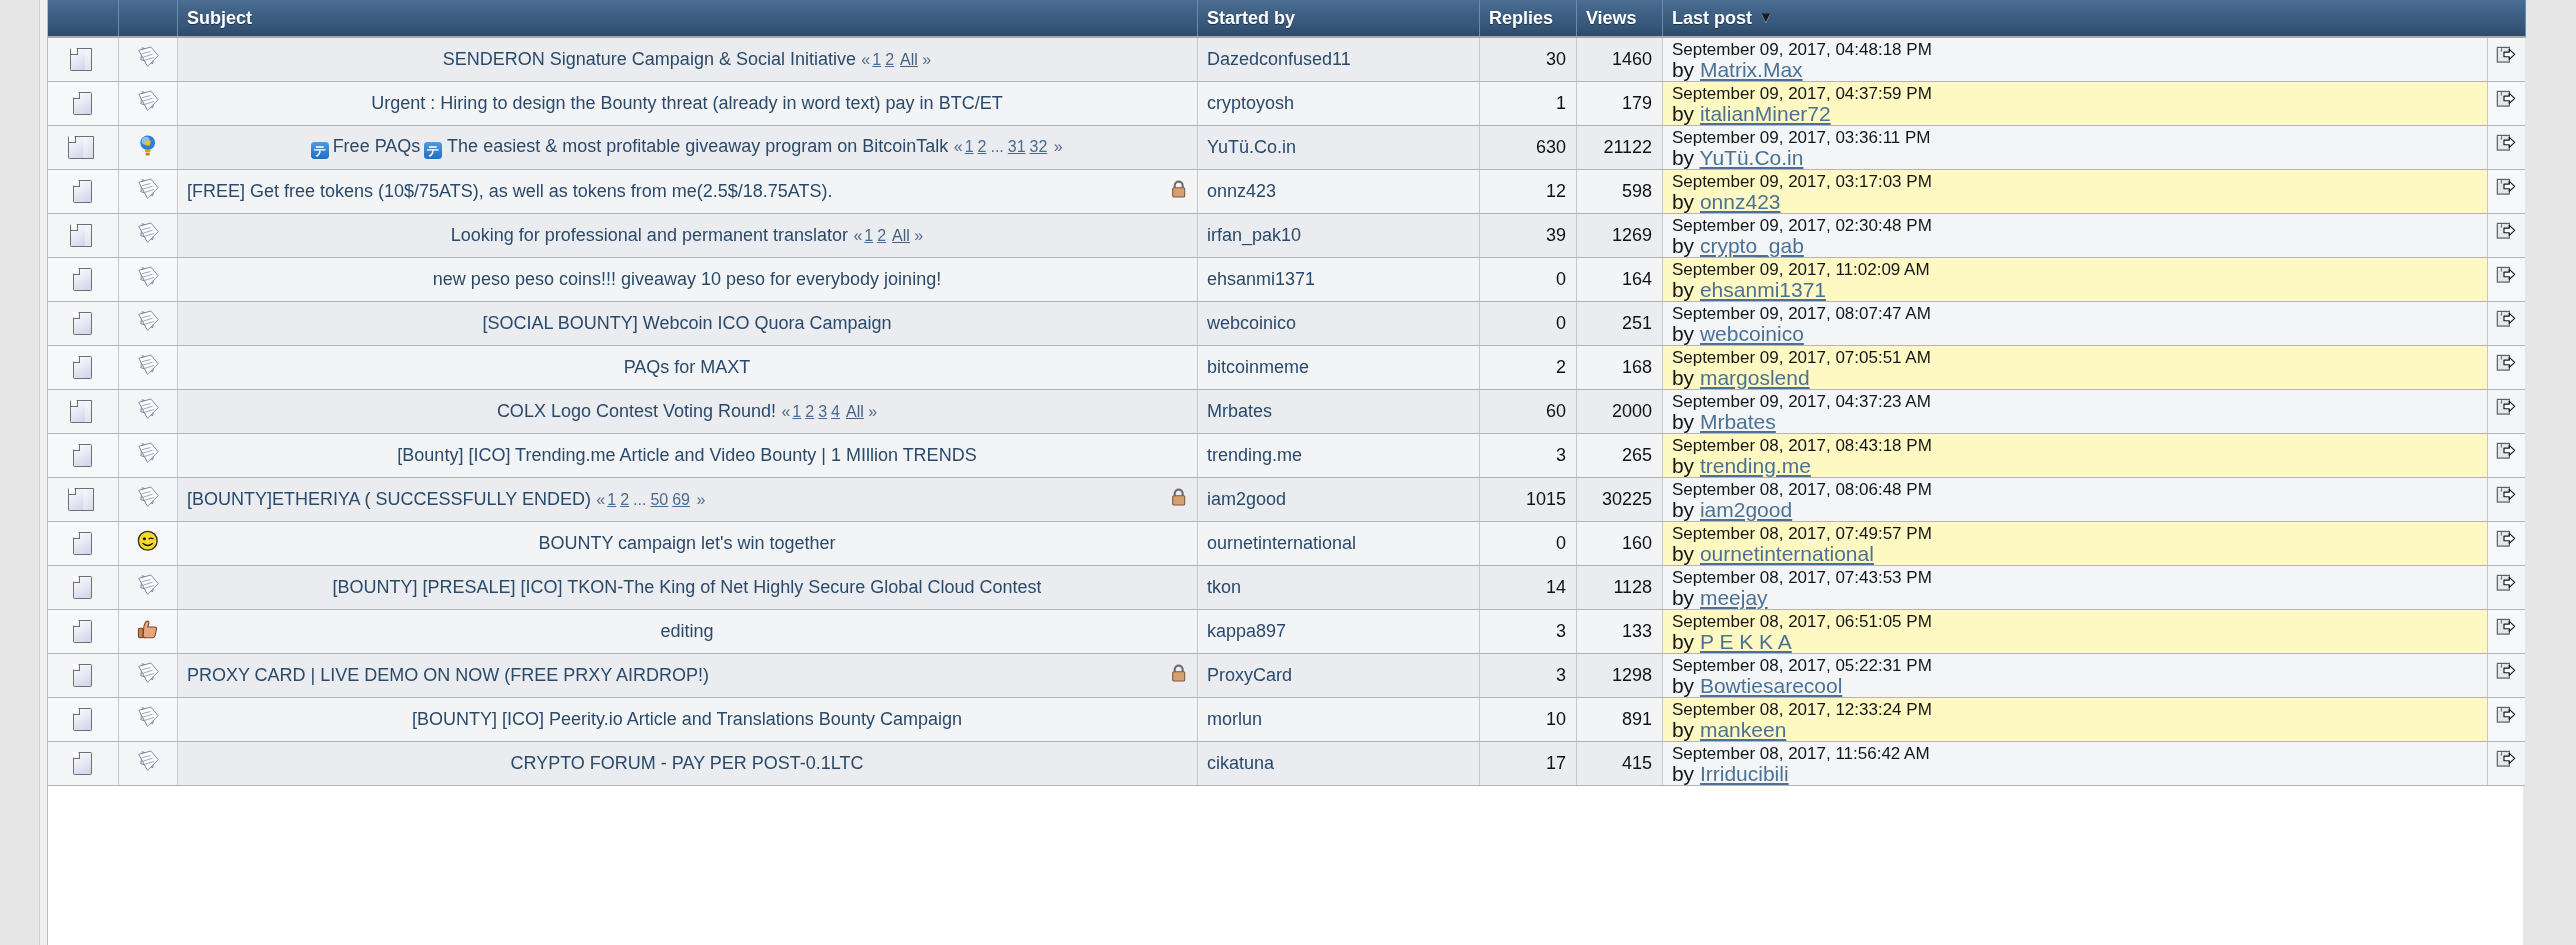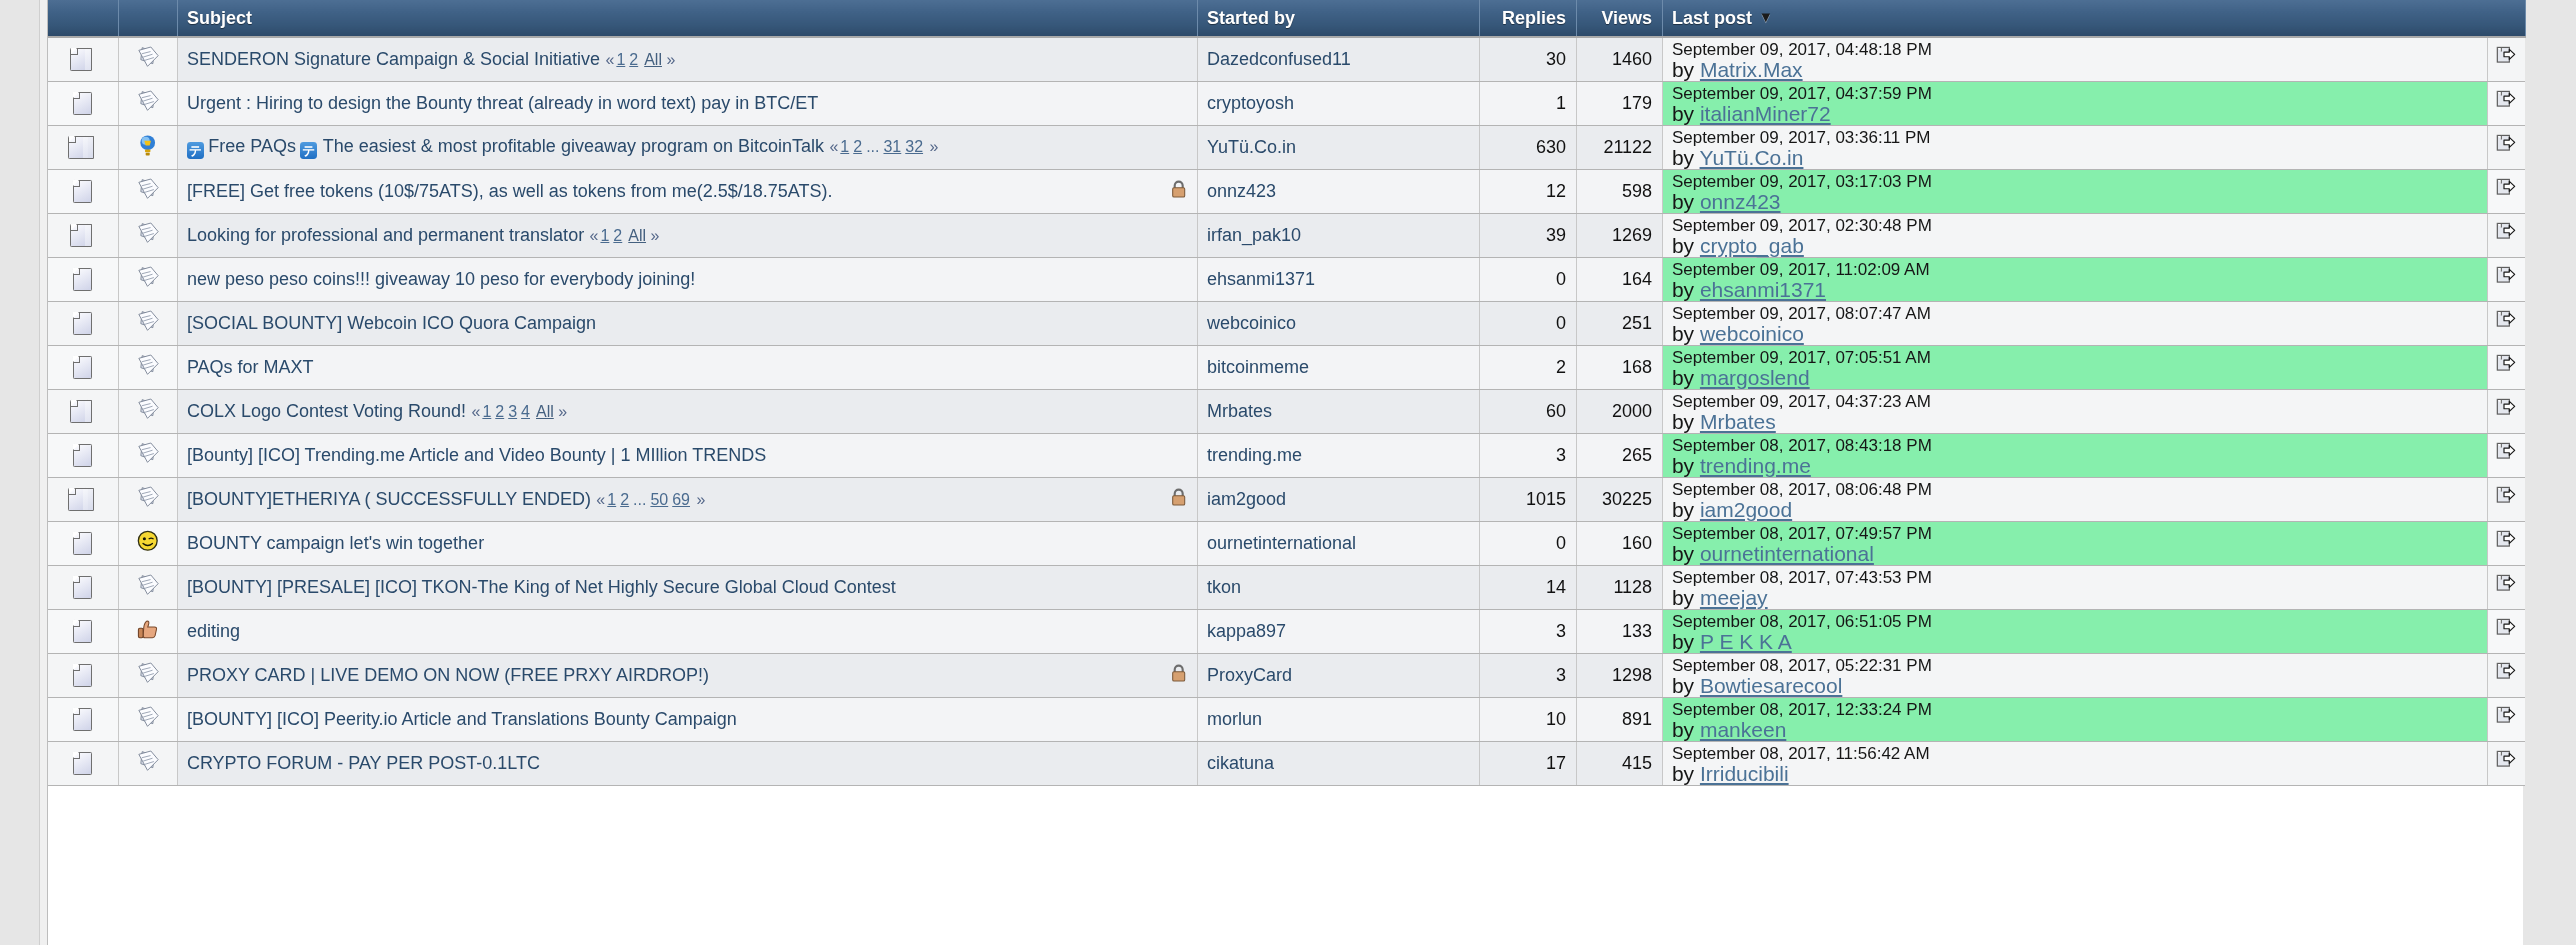--- a/index.html
+++ b/index.html
@@ -33,56 +33,56 @@
     font-size:18px;
     text-align:left;
     padding:0 9.4px;
     border-right:0.7px solid #6d8bab;
     border-bottom:2px solid #a9a9a9;
     text-shadow:0 0.7px 0.7px rgba(0,0,0,.45);
     white-space:nowrap;
     vertical-align:middle;
   }
   thead th.first{border-left:none;}
-  thead th.centered{text-align:right;}
+  thead th.centered{text-align:left;}
   .sortarrow{display:inline-block;margin-left:6.7px;font-size:14.8px;line-height:1;color:#1b1b1b;
              text-shadow:0 0.7px 0 rgba(255,255,255,.5);vertical-align:1.3px;}
 
   
   tbody td{
     border-bottom:1.3px solid #b4b4b4;
     border-right:0.7px solid #c8c8c8;
     padding:0 9.4px;
     height:43px;
     vertical-align:middle;
     background:#eaecef;
     color:#20364f;
     font-size:18px;
   }
   tbody tr.alt td{background:#f3f4f6;}
   td.c-icon1,td.c-icon2{padding:0;text-align:center;background:#f4f5f6;}
   tbody tr.alt td.c-icon1,tbody tr.alt td.c-icon2{background:#f7f8f9;}
   td.c-replies,td.c-views{text-align:right;font-size:18px;color:#111;}
   td.c-starter{color:#2a4a6b;}
   td.c-last{background:#f4f5f6;padding-right:0;}
-  tbody tr.alt td.c-last{background:#86efac;}
+  tbody tr.alt td.c-last{background:#fef9c3;}
   td.c-jump{width:38px;padding:0;text-align:center;background:#f4f5f6;border-right:none;}
   tbody tr.alt td.c-jump{background:#f7f8f9;}
 
   .subj-link{color:#2a4a6b;text-decoration:none;}
   .pages{color:#5b6e84;font-size:16px;margin-left:5.4px;white-space:nowrap;}
   .pages .pg{color:#4a6b8f;margin:0 2px;}
   .pages .guill{color:#55688a;}
   .pages .all{color:#44607f;margin-left:4px;}
 
   .lastpost-line1{display:block;color:#161616;font-size:17px;line-height:20px;white-space:nowrap;}
   .lastpost-line2{display:block;font-size:21px;line-height:20px;color:#161616;}
   .lastpost-line2 .who{color:#4b7296;}
 
-  .subject-cell-inner{display:flex;align-items:center;width:100%;}
+  .subject-cell-inner{display:flex;align-items:center;width:100%;justify-content:center;}
   .subject-text{flex:0 1 auto;min-width:0;overflow:hidden;text-overflow:ellipsis;white-space:nowrap;}
   .lock-holder{margin-left:auto;padding-left:12px;flex:0 0 auto;}
 
   
   .ico{display:inline-block;vertical-align:middle;}
 
   
   .sheet{position:relative;width:20px;height:24px;display:inline-block;}
   .sheet .pg1{
     position:absolute;left:0;top:0;width:17.4px;height:21.5px;

